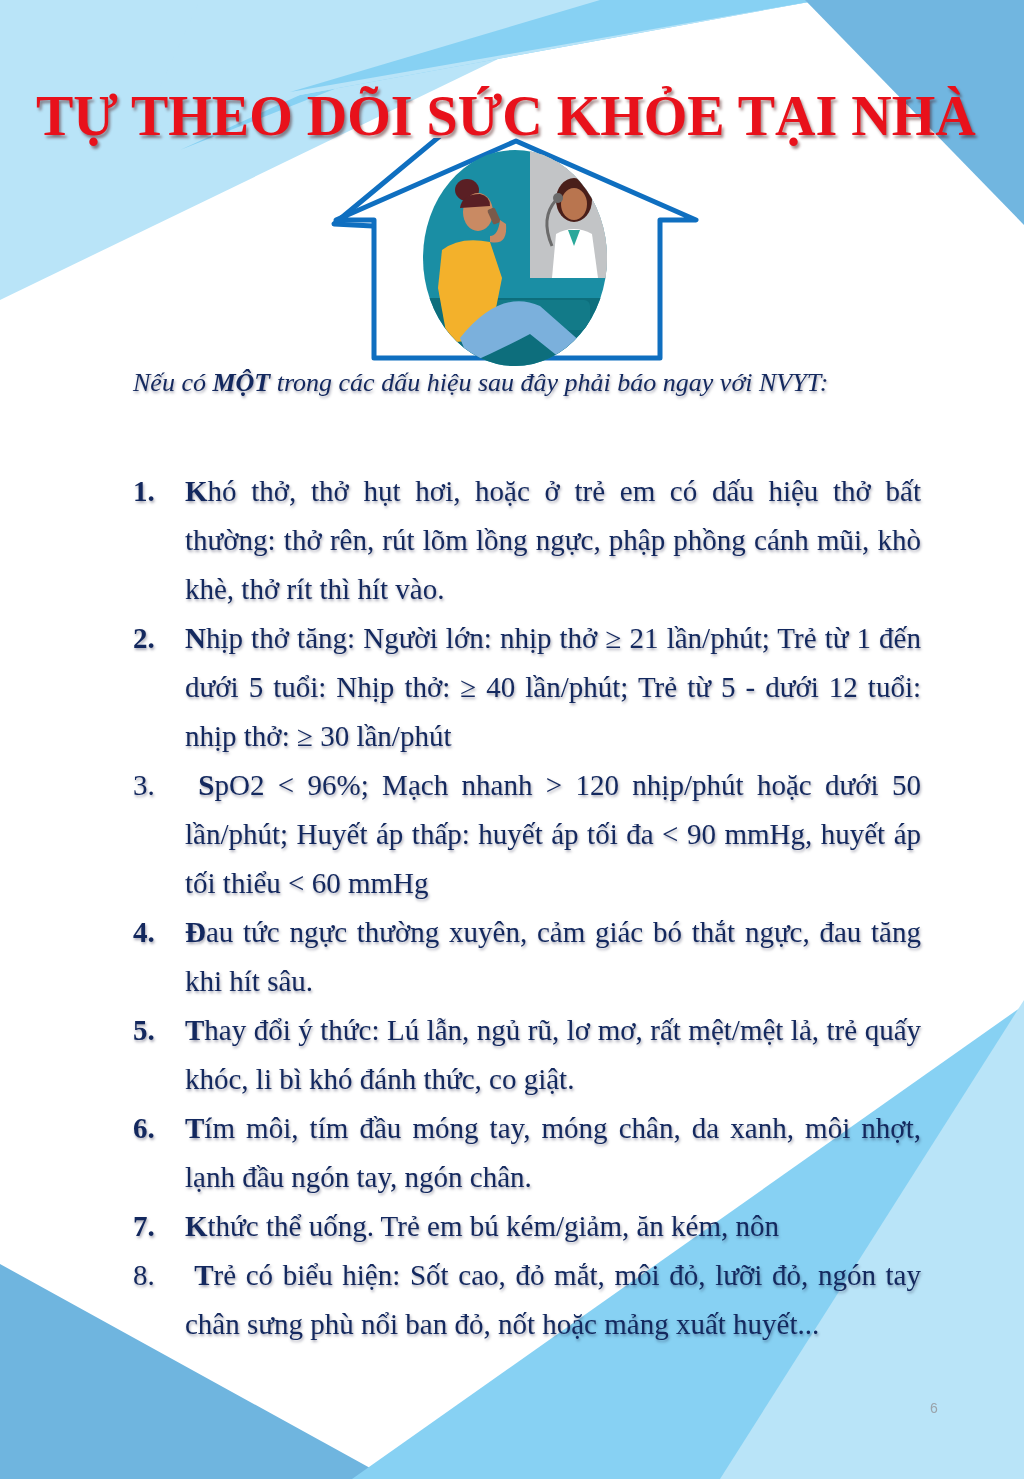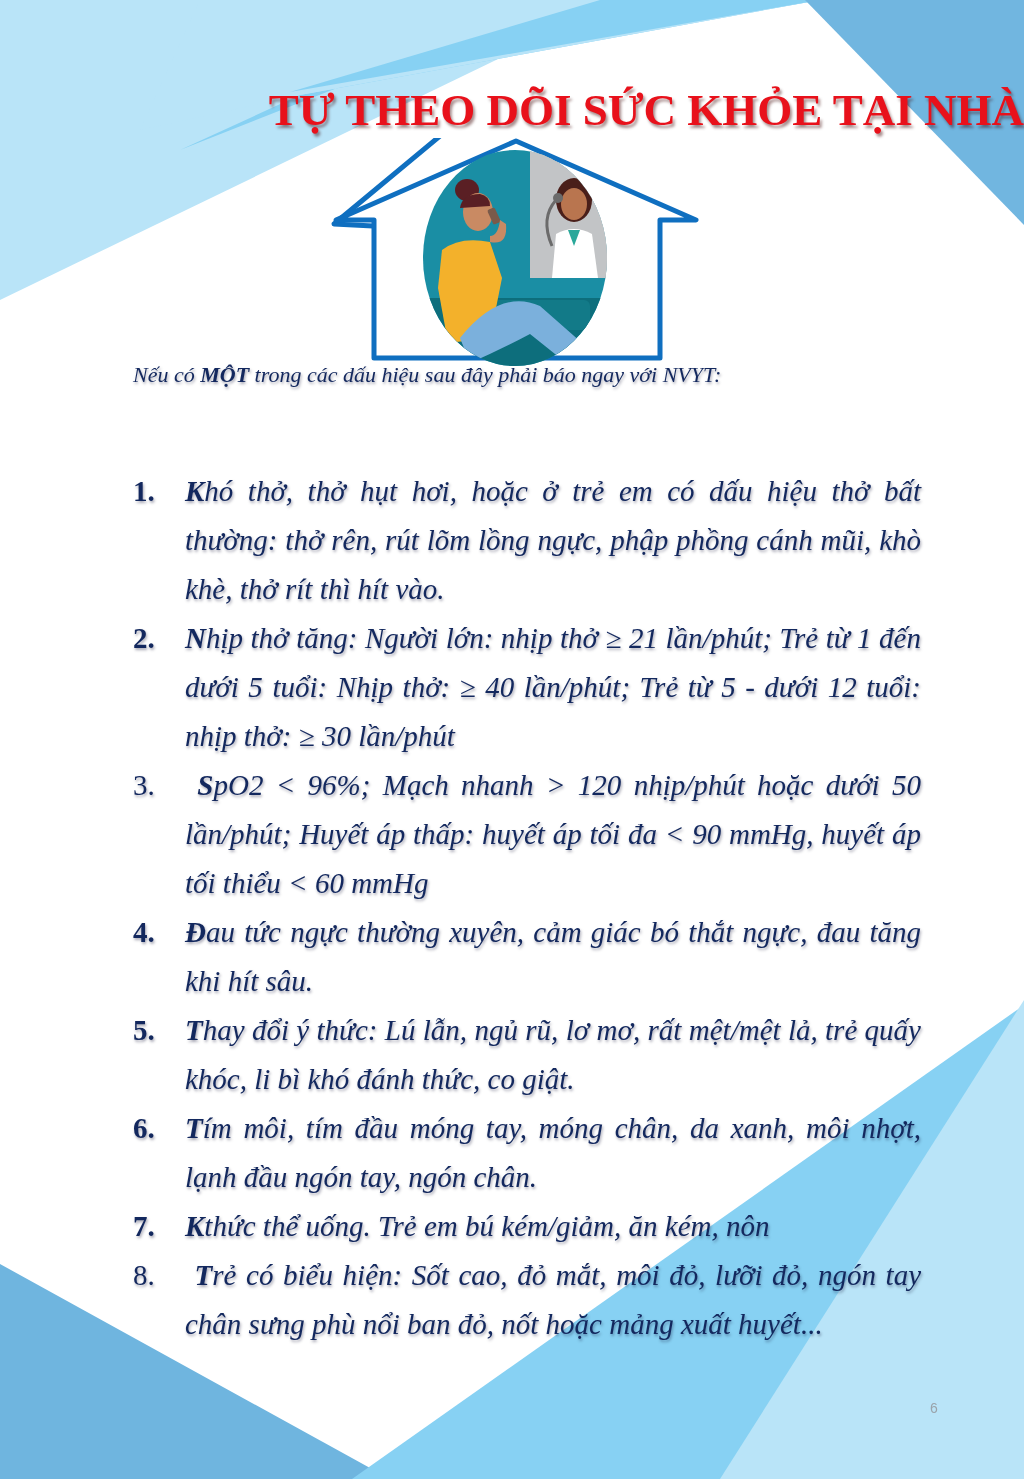--- a/index.html
+++ b/index.html
@@ -1,35 +1,35 @@
 <!DOCTYPE html>
 <html><head>
 <meta charset="utf-8">
 <style>
   html, body { margin:0; padding:0; }
   body { width:1024px; height:1479px; position:relative; overflow:hidden; background:#ffffff; font-family:"Liberation Serif", serif; }
   .bg { position:absolute; left:0; top:0; width:1024px; height:1479px; z-index:0; }
   .title {
-    position:absolute; left:0; width:1024px; top:84px; text-align:right;
-    font-family:"Liberation Serif", serif; font-weight:bold; font-size:45px;
+    position:absolute; left:0; width:1024px; top:84px; text-align:left;
+    font-family:"Liberation Serif", serif; font-weight:bold; font-size:56px;
     color:#e8111b; text-shadow:2px 3px 3px rgba(60,0,0,0.45); letter-spacing:0px; z-index:3;
     padding-left:36px; box-sizing:border-box;
   }
   .illus { position:absolute; left:330px; top:138px; width:372px; height:232px; z-index:2; }
   .intro {
-    position:absolute; left:133px; top:352px; width:788px; z-index:3;
-    font-style:italic; font-size:22px; line-height:46px; color:#13285e;
+    position:absolute; left:133px; top:360px; width:788px; z-index:3;
+    font-style:italic; font-size:26px; line-height:46px; color:#13285e;
     text-align:justify; text-shadow:1px 2px 3px rgba(0,0,40,0.35);
   }
   .intro b { font-weight:bold; }
   .list { position:absolute; left:133px; top:467px; width:788px; z-index:3; margin:0; padding:0; list-style:none; }
   .item { display:flex; font-size:29px; line-height:49px; color:#13285e; text-shadow:1px 2px 3px rgba(0,0,40,0.35); }
   .num { width:52px; flex:0 0 52px; }
   .num.bold { font-weight:bold; }
-  .txt { flex:1; text-align:justify;font-style:italic; }
+  .txt { flex:1; text-align:justify; }
   .txt .first { font-weight:bold; }
   .page-num { position:absolute; left:930px; top:1400px; font-family:"Liberation Sans", sans-serif; font-size:14px; color:#9aa3aa; z-index:3; }
 </style>
 </head>
 <body>
 
 <svg class="bg" viewBox="0 0 1024 1479" xmlns="http://www.w3.org/2000/svg">
 
   <polygon points="0,0 620,0 0,300" fill="#b9e4f8"></polygon>
 

